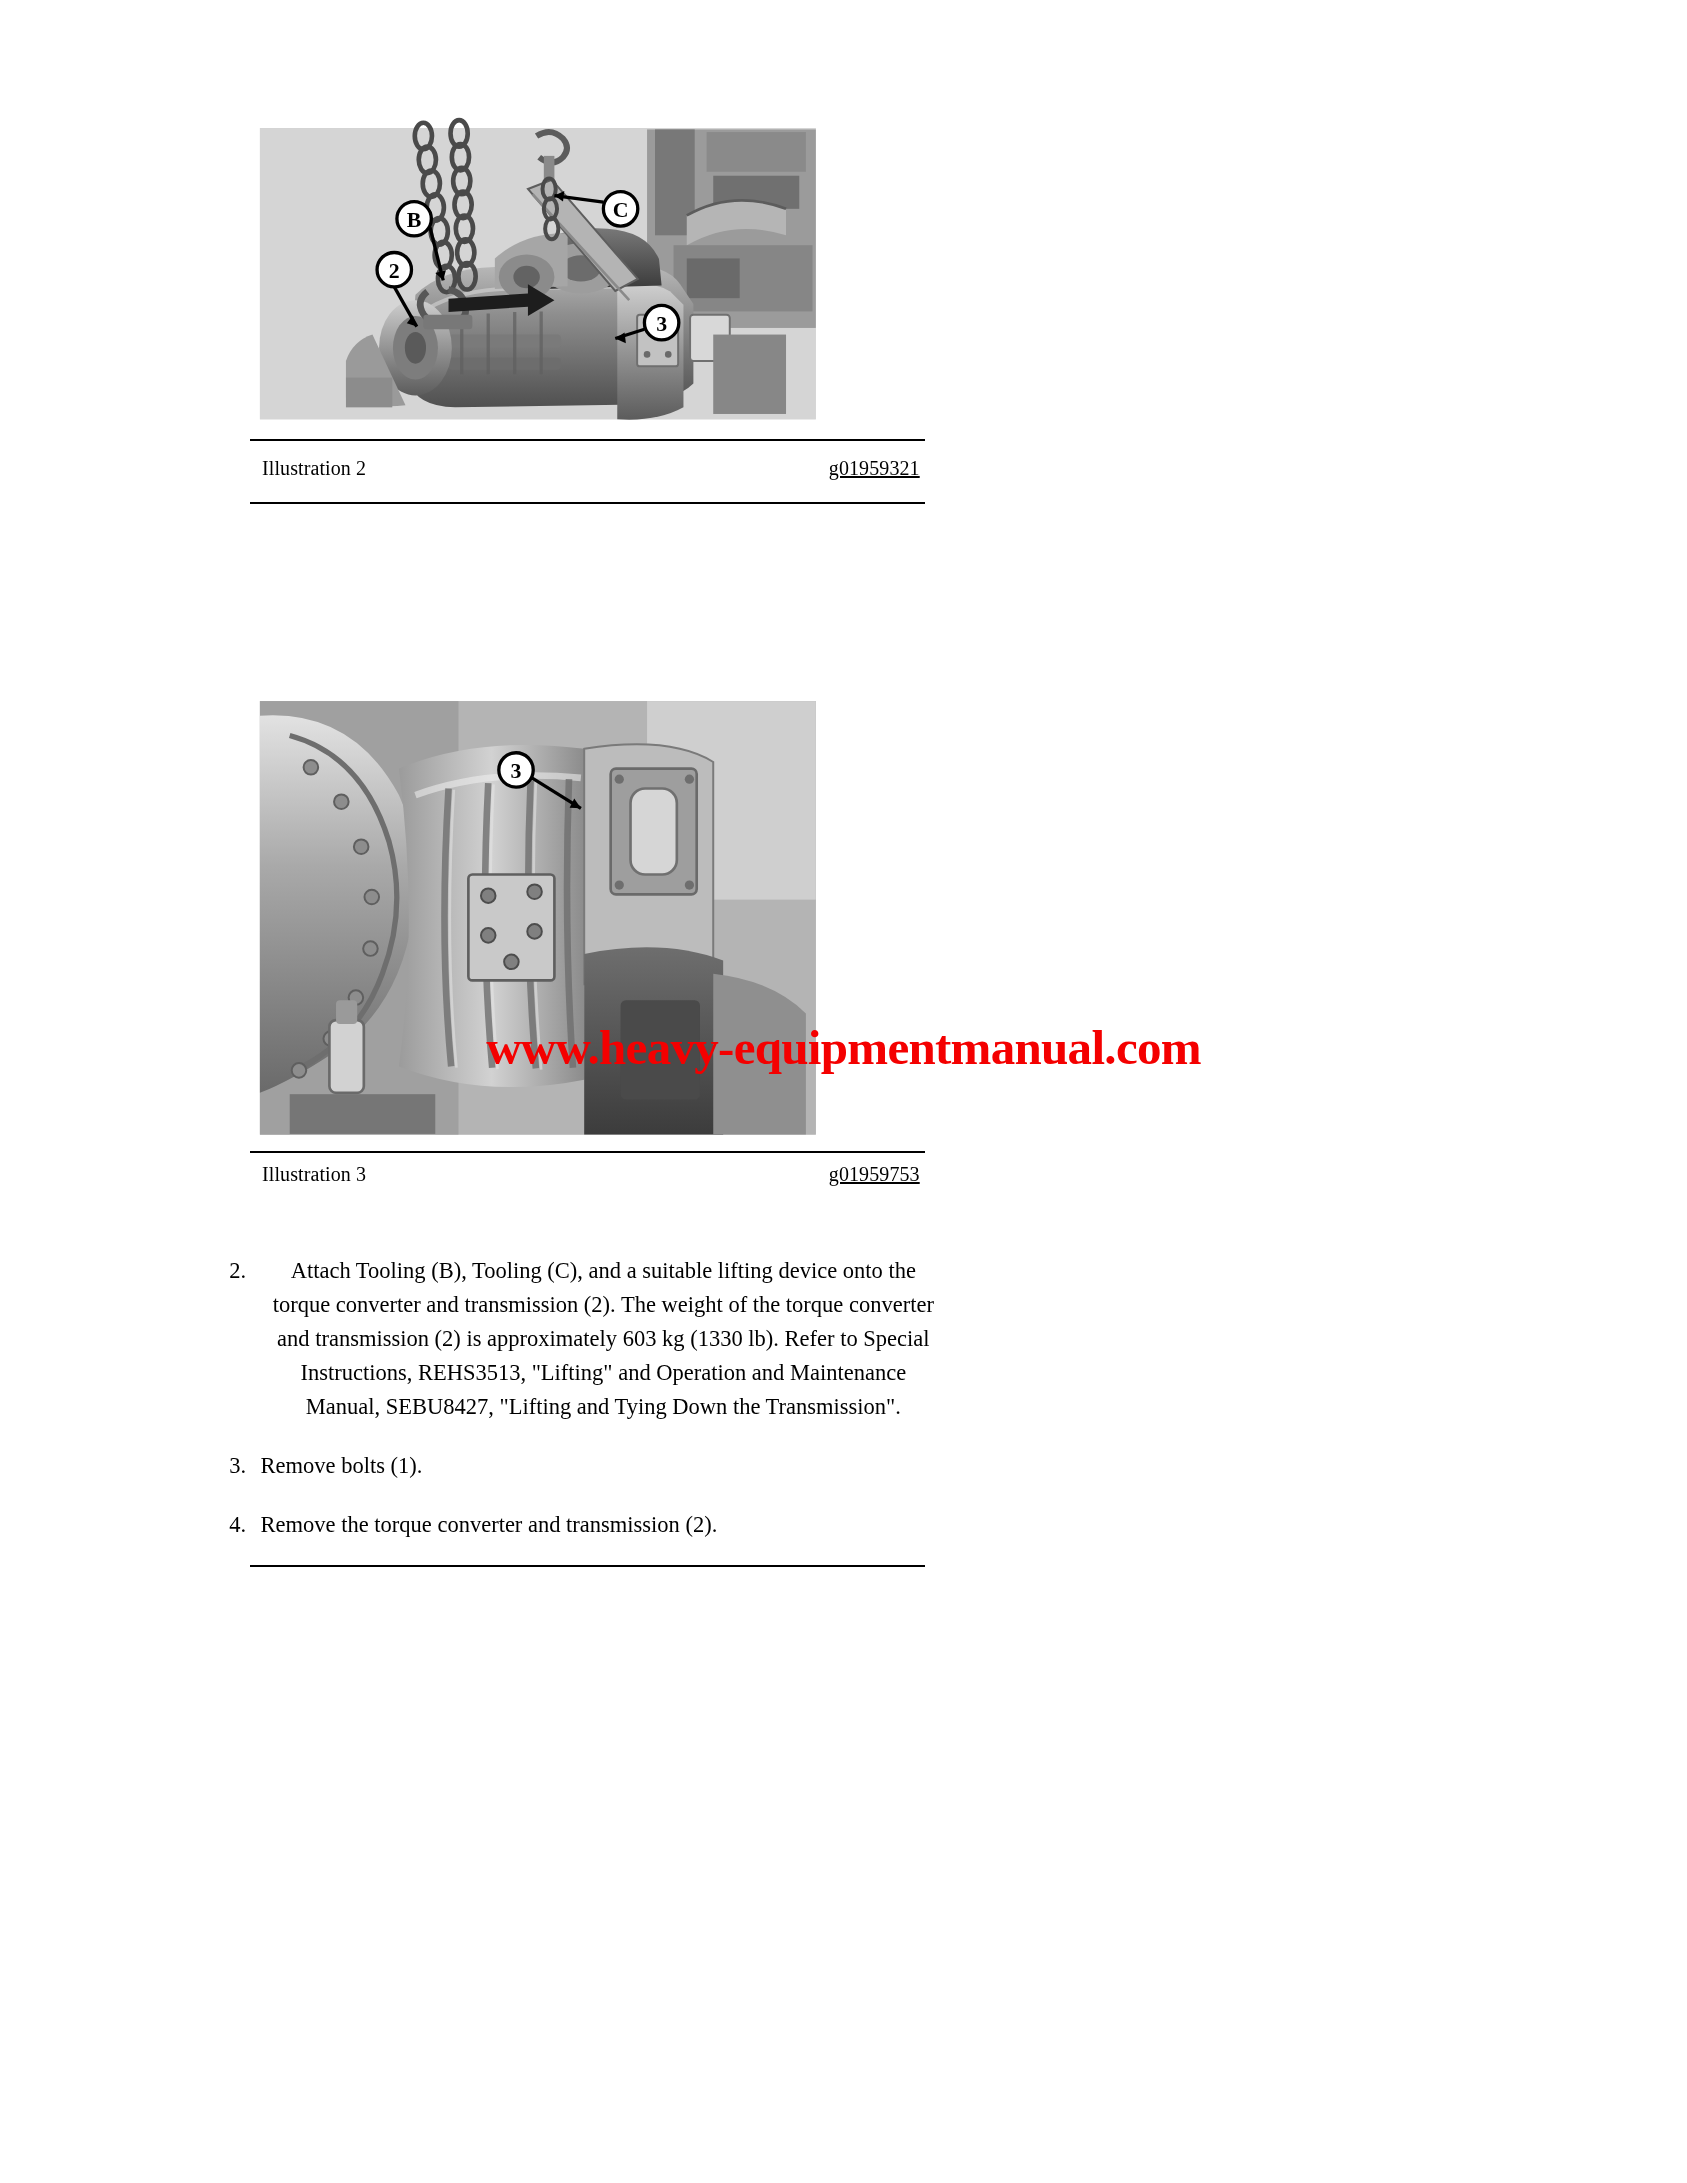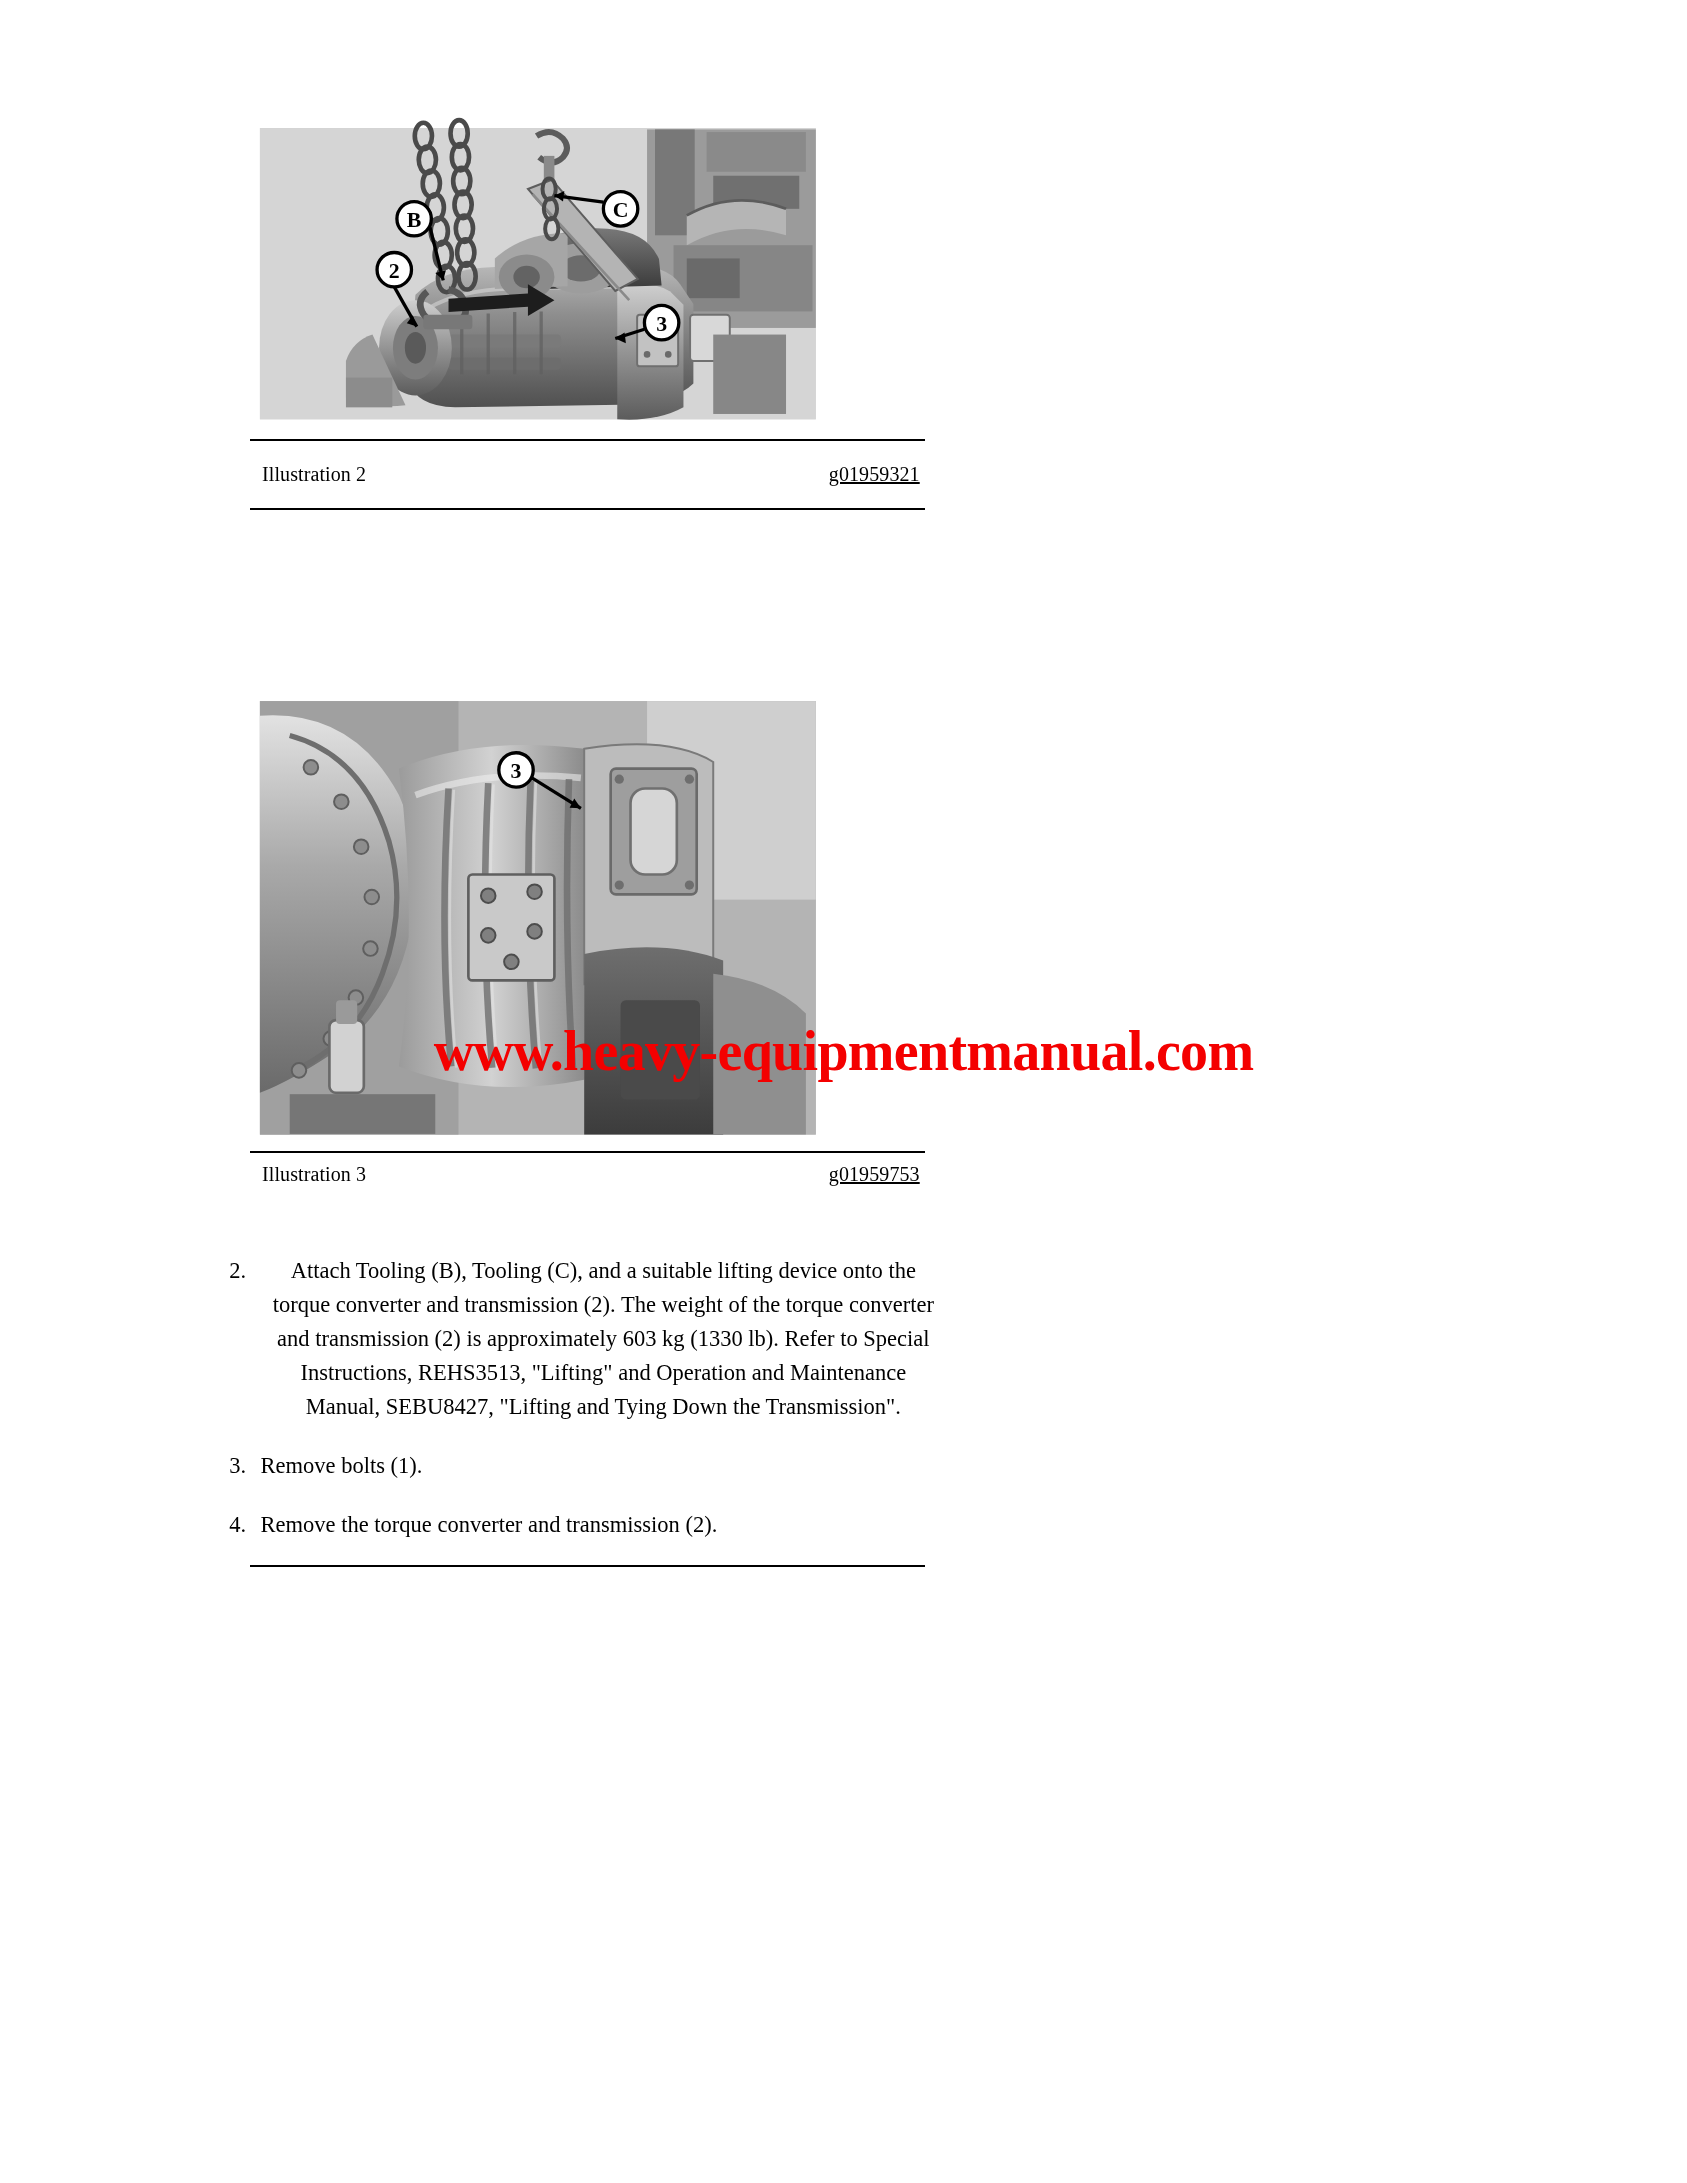--- a/index.html
+++ b/index.html
@@ -56,38 +56,38 @@
     margin-left: auto;
     margin-right: 5.3px;
     white-space: nowrap;
     text-decoration: underline;
   }
 
   
   #figure-2 { top: 116px; }
   #figure-2 .figure-image { height: 318px; }
   #figure-2 .figure-rule { margin-top: 5.3px; }
-  #figure-2 .figure-caption { margin-top: 19px; }
+  #figure-2 .figure-caption { margin-top: 13px; }
   #figure-2 .bottom-rule { margin-top: 18.5px; }
 
   
   #figure-3 { top: 689px; }
   #figure-3 .figure-image { height: 457px; }
   #figure-3 .figure-rule { margin-top: 5.3px; }
   #figure-3 .figure-caption { margin-top: 6.6px; justify-content: space-between; }
 
   
   .watermark {
     position: absolute;
     left: 0;
     top: 1019px;
     width: 1687px;
     text-align: center;
     font-family: "Liberation Serif", serif;
-    font-size: 56px;
+    font-size: 49px;
     font-weight: 700;
     color: #f40000;
     letter-spacing: -0.7px;
     white-space: nowrap;
     z-index: 40;
   }
 
   
   .steps {
     position: absolute;

